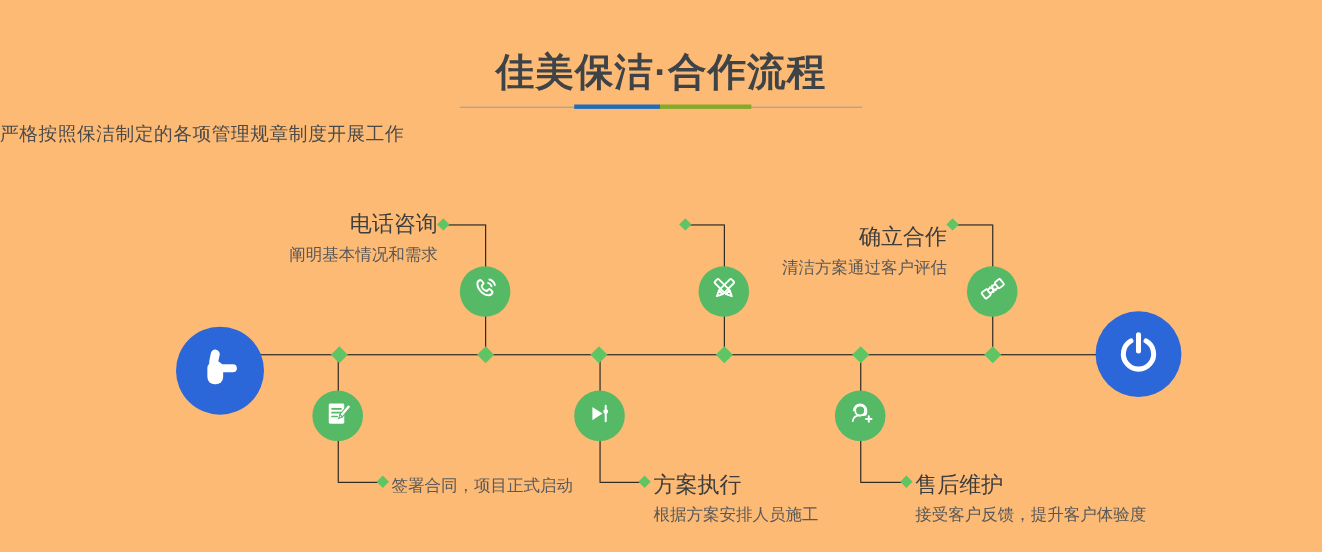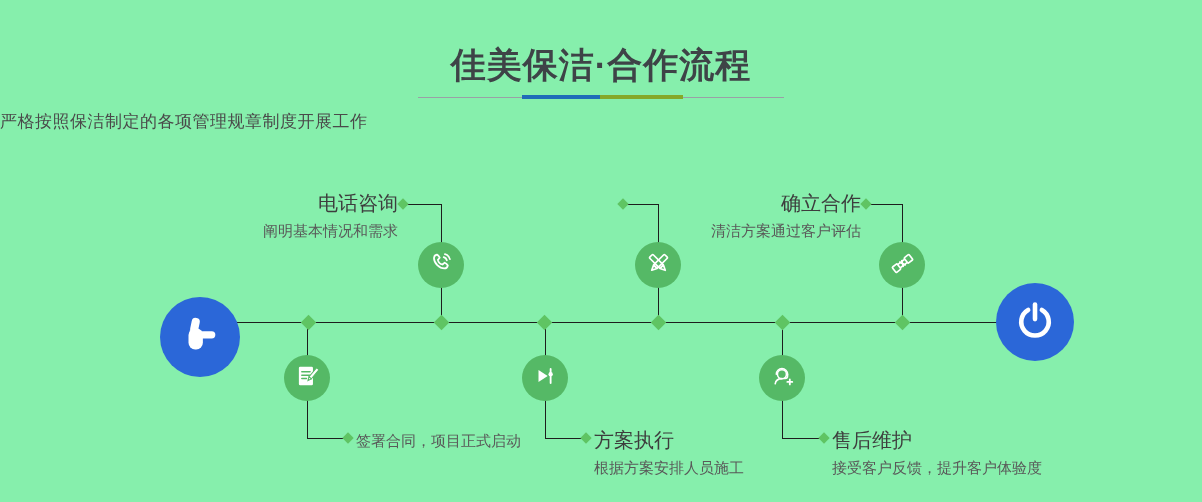--- a/index.html
+++ b/index.html
@@ -1,16 +1,16 @@
 <!DOCTYPE html>
 <html><head>
 <meta charset="utf-8">
 <style>
   html,body{margin:0;padding:0;background:#fff;}
-  .page{position:relative;width:1202px;height:502px;background:#86efac;overflow:hidden;
+  .page{position:relative;width:1202px;height:502px;background:#fdba74;overflow:hidden;
         font-family:"Liberation Sans","DejaVu Sans",sans-serif;}
 
   
   .title{position:absolute;top:42px;left:0;width:100%;text-align:center;
          font-size:35px;font-weight:bold;color:#3e4347;letter-spacing:1px;}
   .divider-gray{position:absolute;top:97px;left:418px;width:366px;height:1px;background:#9aa0a6;}
   .seg{position:absolute;top:95px;height:4px;}
   .seg-blue{left:522px;width:78px;background:#1f6cb8;}
   .seg-green{left:600px;width:83px;background:#85a928;}
   .subtitle{position:absolute;top:110px;left:0;width:100%;text-align:left;
@@ -174,21 +174,21 @@
         <path d="M5.5 18.5 c0.5 -3.2 3 -4.6 6 -4.6"></path>
         <path d="M16.3 16.8 h4.4 M18.5 14.6 v4.4" stroke-width="1.6"></path>
       </svg>
     </span>
   </div>
 
   <div class="lbl top" style="right:804px;">
     <div class="t">电话咨询</div>
     <div class="d">阐明基本情况和需求</div>
   </div>
-  <div class="lbl top" style="right:341px;">
+  <div class="lbl top" style="right:341px;margin-top:12px;">
     <div class="t">确立合作</div>
     <div class="d">清洁方案通过客户评估</div>
   </div>
 
   <div class="lbl bottom" style="left:356px;">
     <div class="d">签署合同，项目正式启动</div>
   </div>
   <div class="lbl bottom" style="left:594px;font-family:Liberation Serif, serif;">
     <div class="t">方案执行</div>
     <div class="d">根据方案安排人员施工</div>

